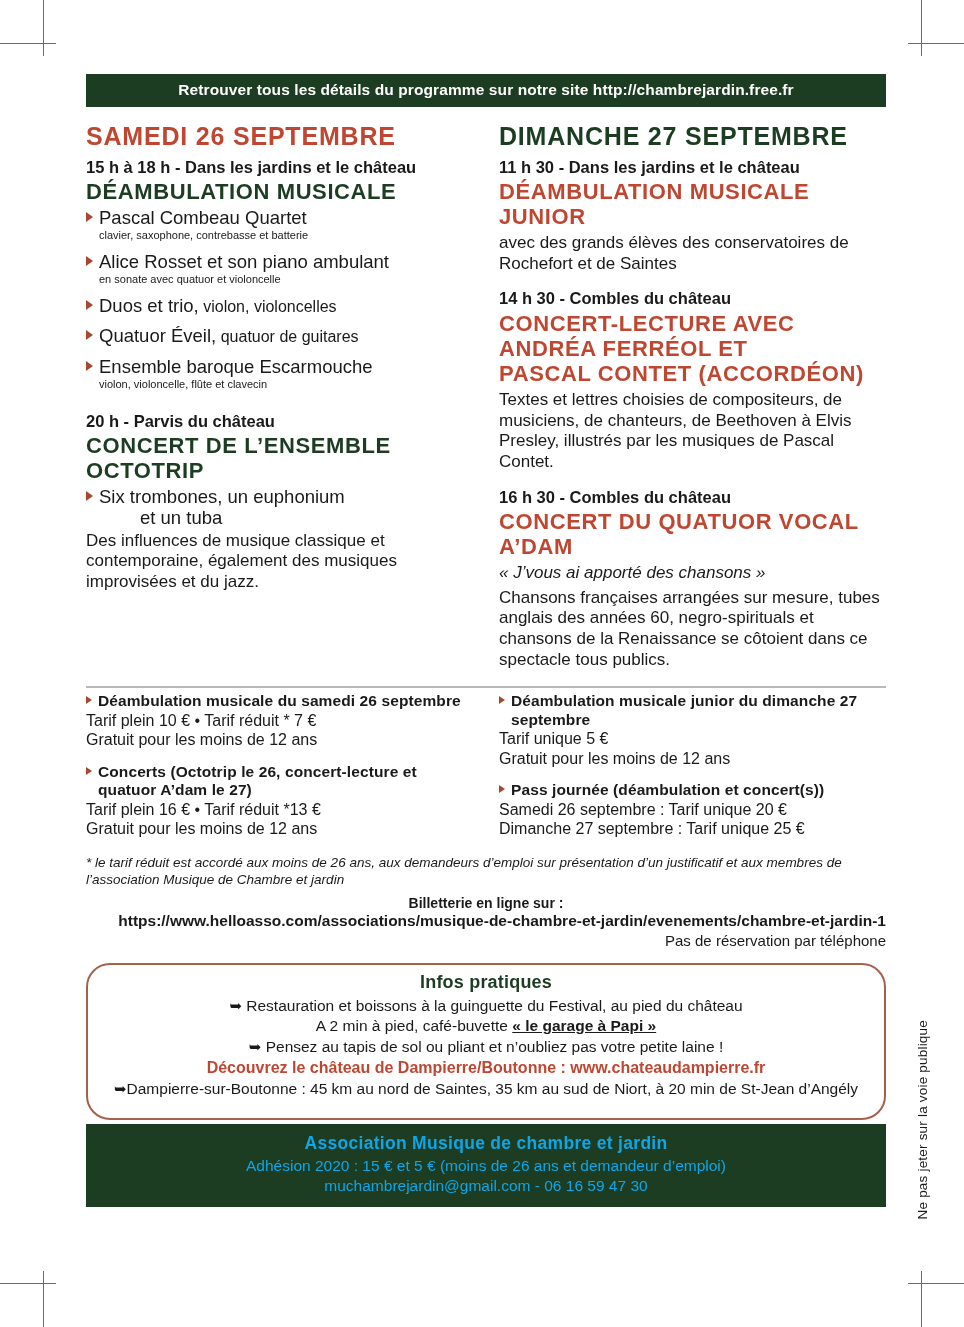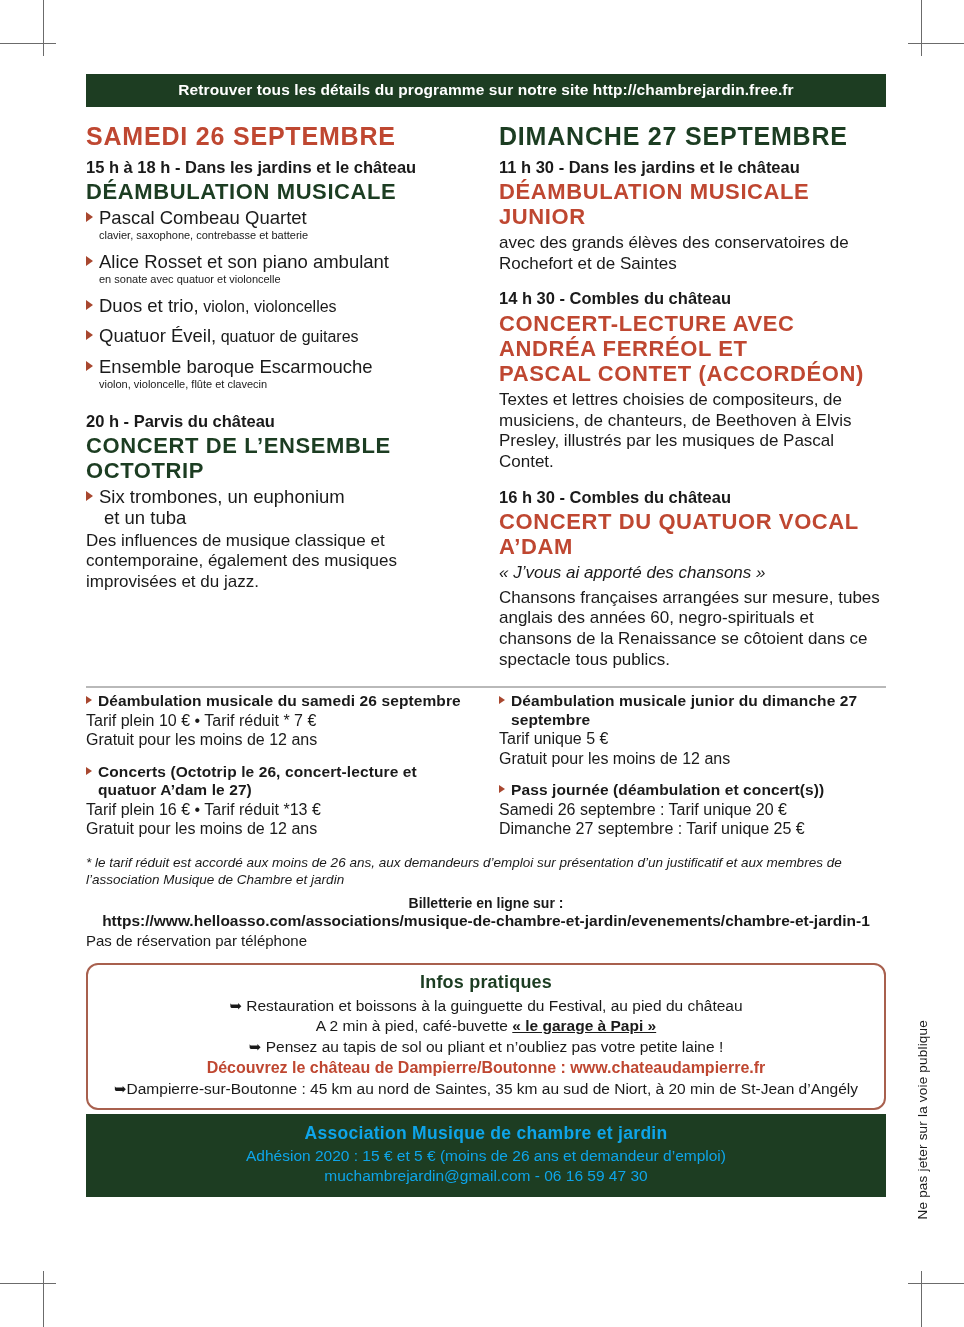--- a/index.html
+++ b/index.html
@@ -168,38 +168,38 @@
     line-height: 1.28;
     margin-top: 2px;
   }
   .online-label {
     text-align: center;
     font-weight: bold;
     font-size: 14px;
     margin-top: 7px;
   }
   .online-url {
-    text-align: center;
+    text-align: right;
     font-weight: bold;
     font-size: 15.5px;
     line-height: 1.25;
     word-break: break-all;
   }
   .online-note {
-    text-align: left;
+    text-align: right;
     font-size: 15px;
     margin-top: 1px;
   }
 
   
   .infos {
     margin-top: 14px;
     border: 2px solid #a8604e;
-    border-radius: 12px;
-    padding: 7px 10px 9px 10px;
+    border-radius: 24px;
+    padding: 7px 10px 19px 10px;
     text-align: center;
   }
   .infos-title {
     color: #1c3d22;
     font-weight: bold;
     font-size: 18px;
     margin-bottom: 3px;
     letter-spacing: .2px;
   }
   .infos-line {
@@ -303,21 +303,21 @@
       <div class="when">20 h - Parvis du château</div>
       <div class="title-green">
         <div>CONCERT DE L’ENSEMBLE</div>
         <div>OCTOTRIP</div>
       </div>
 
       <ul class="blist">
         <li style="margin-bottom:2px;">
           <span class="tri"></span>
           <span class="b-main">Six trombones, un euphonium</span>
-          <span class="b-main" style="padding-left:5px;">et un tuba</span>
+          <span class="b-main" style="padding-left:5px;margin-left:36px;">et un tuba</span>
         </li>
       </ul>
       <div class="para">Des influences de musique classique et contemporaine, également des musiques improvisées et du jazz.</div>
     </div>
 
     <div class="col">
 
       <div class="day-green">DIMANCHE 27 SEPTEMBRE</div>
 
       <div class="when">11 h 30 - Dans les jardins et le château</div>

